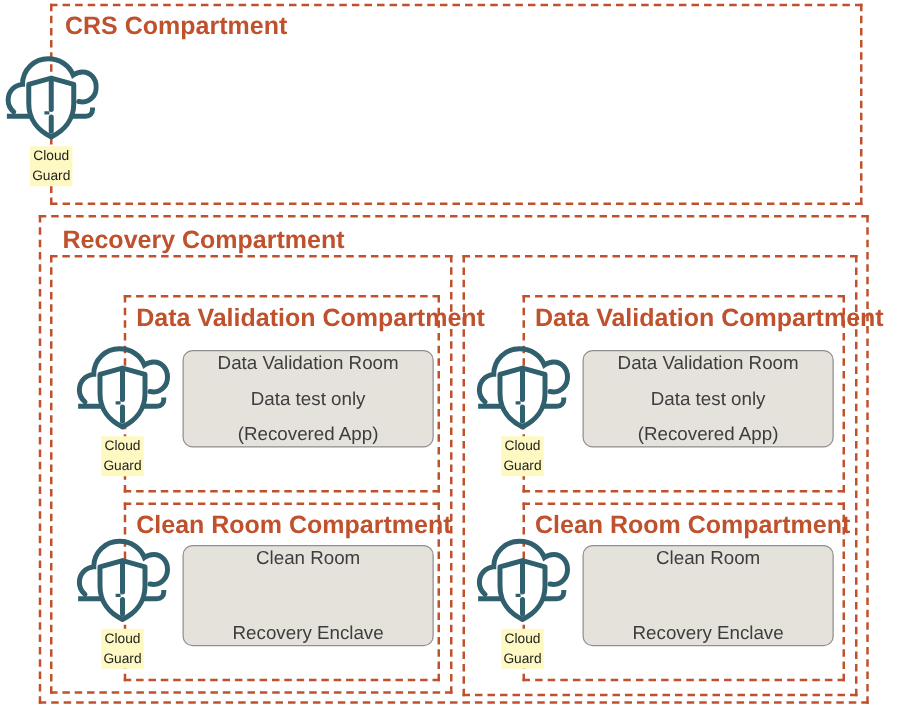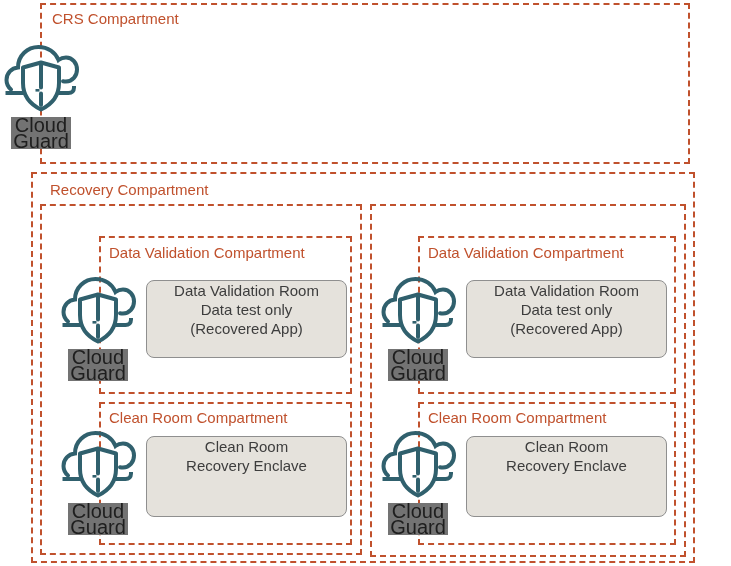--- a/index.html
+++ b/index.html
@@ -1,26 +1,26 @@
 <!DOCTYPE html>
 <html style="--orange: #c0512d; --teal: #30606d; --box_fill: #e5e2dc; --box_border: #8f8f8f; --box_text: #3d3d3d; --label_text: #1e1e1e;"><head>
 <meta charset="utf-8">
 <style>
   html,body{margin:0;padding:0;background:#fff;}
   .canvas{position:relative;width:731px;height:566px;background:#fff;
           font-family:"Liberation Sans",sans-serif;overflow:hidden;}
   .comp{position:absolute;box-sizing:border-box;border:2px dashed var(--orange);}
-  .comp-label{position:absolute;font-size:15px;font-weight:400;color:var(--orange);white-space:nowrap;}
+  .comp-label{position:absolute;font-size:20px;font-weight:700;color:var(--orange);white-space:nowrap;}
   .icon-group{position:absolute;display:flex;flex-direction:column;align-items:center;z-index:3;}
-  .icon-label{font-size:20px;line-height:16px;color:var(--label_text);text-align:center;
-              margin-top:3px;background:#737373;padding:0 2px;}
+  .icon-label{font-size:11px;line-height:16px;color:var(--label_text);text-align:center;
+              margin-top:3px;background:#fef9c3;padding:0 2px;}
   .room-box{position:absolute;box-sizing:border-box;background:var(--box_fill);
             border:1.5px solid var(--box_border);border-radius:8px;color:var(--box_text);
             font-size:15px;line-height:19px;text-align:center;display:flex;
-            flex-direction:column;justify-content:flex-start;z-index:2;}
+            flex-direction:column;justify-content:space-between;z-index:2;}
   svg .st{stroke:var(--teal);fill:none;}
   svg .stw{stroke:var(--teal);fill:#fff;}
   svg .fl{fill:var(--teal);stroke:none;}
   .defs{position:absolute;width:0;height:0;overflow:hidden;}
 </style>
 </head>
 <body>
 
 <svg class="defs" aria-hidden="true">
   <symbol id="cg-icon" viewBox="0 0 76 76">

